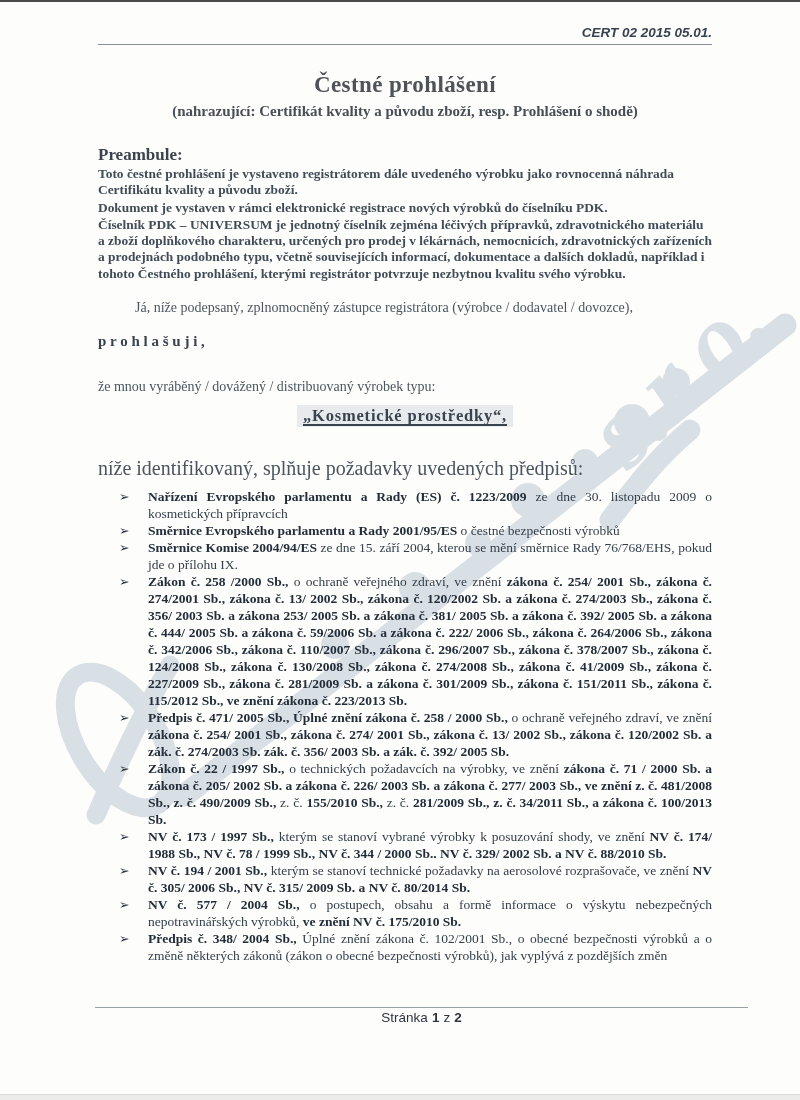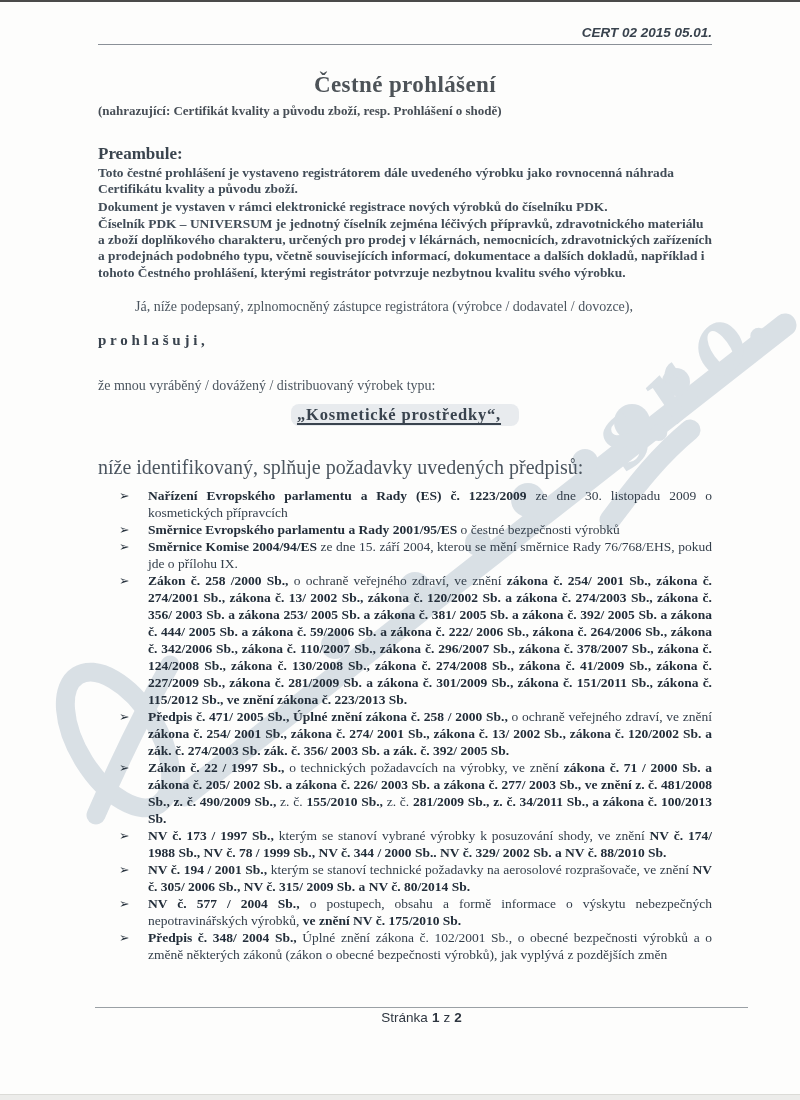--- a/index.html
+++ b/index.html
@@ -15,33 +15,33 @@
   .content { position:absolute; left:98px; width:614px; top:0; z-index:1; }
 
   .doc-code {
     margin-top:24px; text-align:right;
     font-family:"Liberation Sans", sans-serif; font-style:italic; font-weight:600;
     font-size:13.5px; line-height:17px; color:#39434e; padding-bottom:3px;
   }
   .header-rule { border-top:1.6px solid #8a9097; height:0; }
 
   .title { text-align:center; margin-top:27px; font-size:23px; line-height:26px; font-weight:bold; color:#4d5358; letter-spacing:0.4px; }
-  .subtitle { margin-top:5px; font-size:13px; font-weight:bold; color:#474e56; }
+  .subtitle { text-align:center; margin-top:5px; font-size:15px; font-weight:bold; color:#474e56; }
 
   .preamble-heading { margin-top:25px; font-size:17px; font-weight:bold; color:#3a444e; }
   .preamble p { margin:1px 0 0 0; font-weight:bold; font-size:13.4px; line-height:16.3px; color:#414c57; }
 
   .intro { margin-top:18px; text-indent:37px; font-size:14px; color:#4b555f; }
   .verb { margin-top:17px; text-align:left; font-weight:bold; font-size:15px; color:#39434e; }
   .product-intro { margin-top:29px; font-size:14px; color:#4b555f; }
   .product-type { text-align:center; margin-top:11px; }
   .product-type .hl {
     font-size:16.5px; font-weight:bold; letter-spacing:0.8px; color:#39434e;
-    background:#e8ebee; padding:1px 18px 2px 6px; text-decoration:underline;
-    text-underline-offset:3px; text-decoration-thickness:1.5px;border-radius:8px;
+    background:#e8ebee; padding:1px 6px 2px 6px; text-decoration:underline;
+    text-underline-offset:3px; text-decoration-thickness:1.5px;
   }
   .compliance { margin-top:31px; font-size:20px; color:#4b555f; }
 
   .reg-list { margin-top:8px; }
   .reg-item {
     position:relative; padding-left:50px; font-size:13.5px; line-height:17px;
     text-align:justify; color:#333e4a;
   }
   .reg-item .bullet { position:absolute; left:21px; top:1px; font-size:12.5px; color:#2a3540; }
   .reg-item .b { font-weight:bold; color:#232e3a; }

